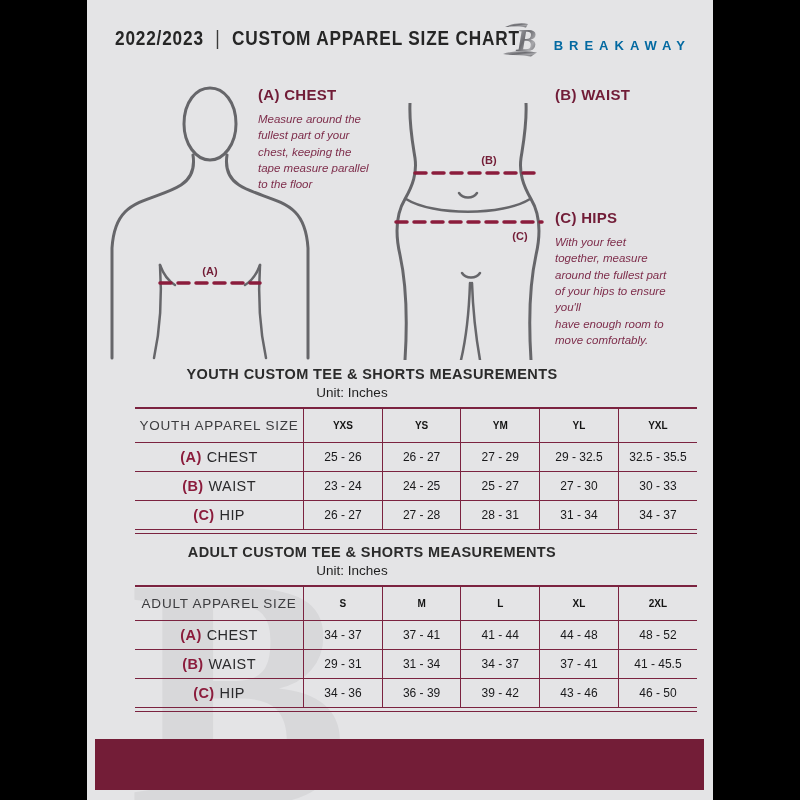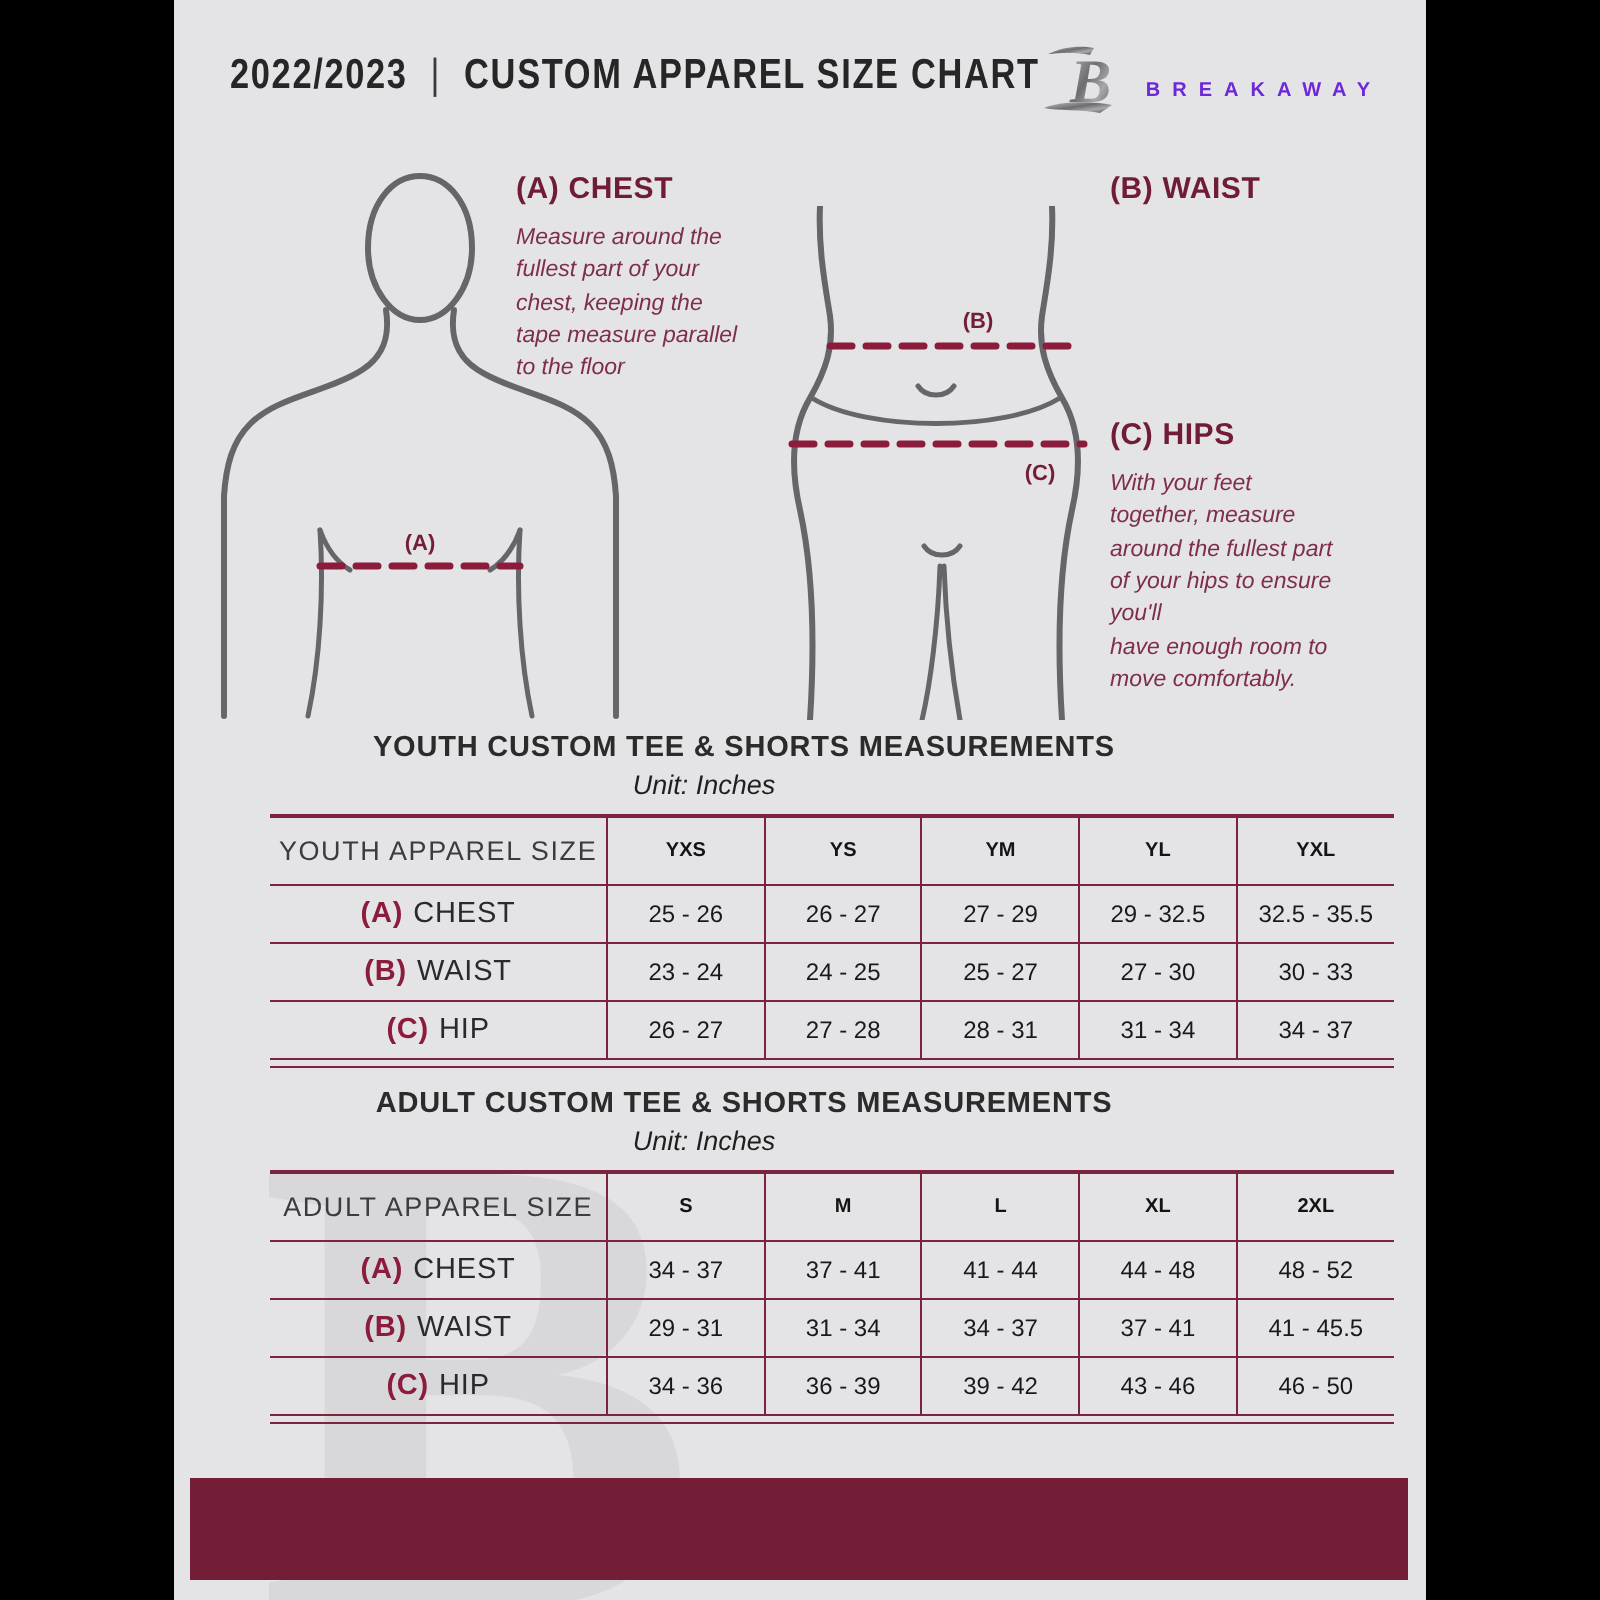--- a/index.html
+++ b/index.html
@@ -12,31 +12,31 @@
     background:#e4e4e6;overflow:hidden;
   }
   
   .hdr-title{
     position:absolute;left:28px;top:26px;
     font-weight:700;font-size:21px;color:#262626;letter-spacing:1px;
     transform:scaleX(.82);transform-origin:left center;white-space:nowrap;
   }
   .hdr-title .sep{margin:0 14px;font-weight:400;color:#3a3a3a;}
   .brand{position:absolute;right:22px;top:18px;display:flex;align-items:center;gap:9px;}
-  .brand-name{font-size:10px;font-weight:700;letter-spacing:6px;color:#6d28d9;margin-top:6px;}
+  .brand-name{font-size:13px;font-weight:700;letter-spacing:6px;color:#0369a1;margin-top:6px;}
   
   .fig{position:absolute;}
   .guide-block{position:absolute;}
   .guide-title{font-size:15px;font-weight:800;color:#711c37;letter-spacing:.3px;margin:0 0 8px 0;}
   .guide-text{font-size:11.5px;font-style:italic;color:#7e2d4b;line-height:1.42;margin:0;white-space:pre-line;}
   
   .tbl-title{position:absolute;left:0;width:570px;text-align:center;
     font-size:14.5px;font-weight:700;color:#2b2b2b;letter-spacing:.4px;}
   .tbl-unit{position:absolute;left:0;width:530px;text-align:center;
-    font-size:13.5px;font-style:italic;color:#1f1f1f;}
+    font-size:13.5px;color:#1f1f1f;}
   
   .tbl-wrap{position:absolute;left:48px;width:562px;border-bottom:1.5px solid #7b2340;padding-bottom:3px;}
   table.size-table{border-collapse:collapse;table-layout:fixed;width:562px;
     border-top:2px solid #7b2340;border-bottom:1.5px solid #7b2340;}
   table.size-table col.c0{width:30%;}
   table.size-table col.cn{width:14%;}
   table.size-table th,table.size-table td{
     border-left:1.5px solid #7b2340;text-align:center;vertical-align:middle;padding:0;
   }
   table.size-table th:first-child,table.size-table td:first-child{border-left:none;}

